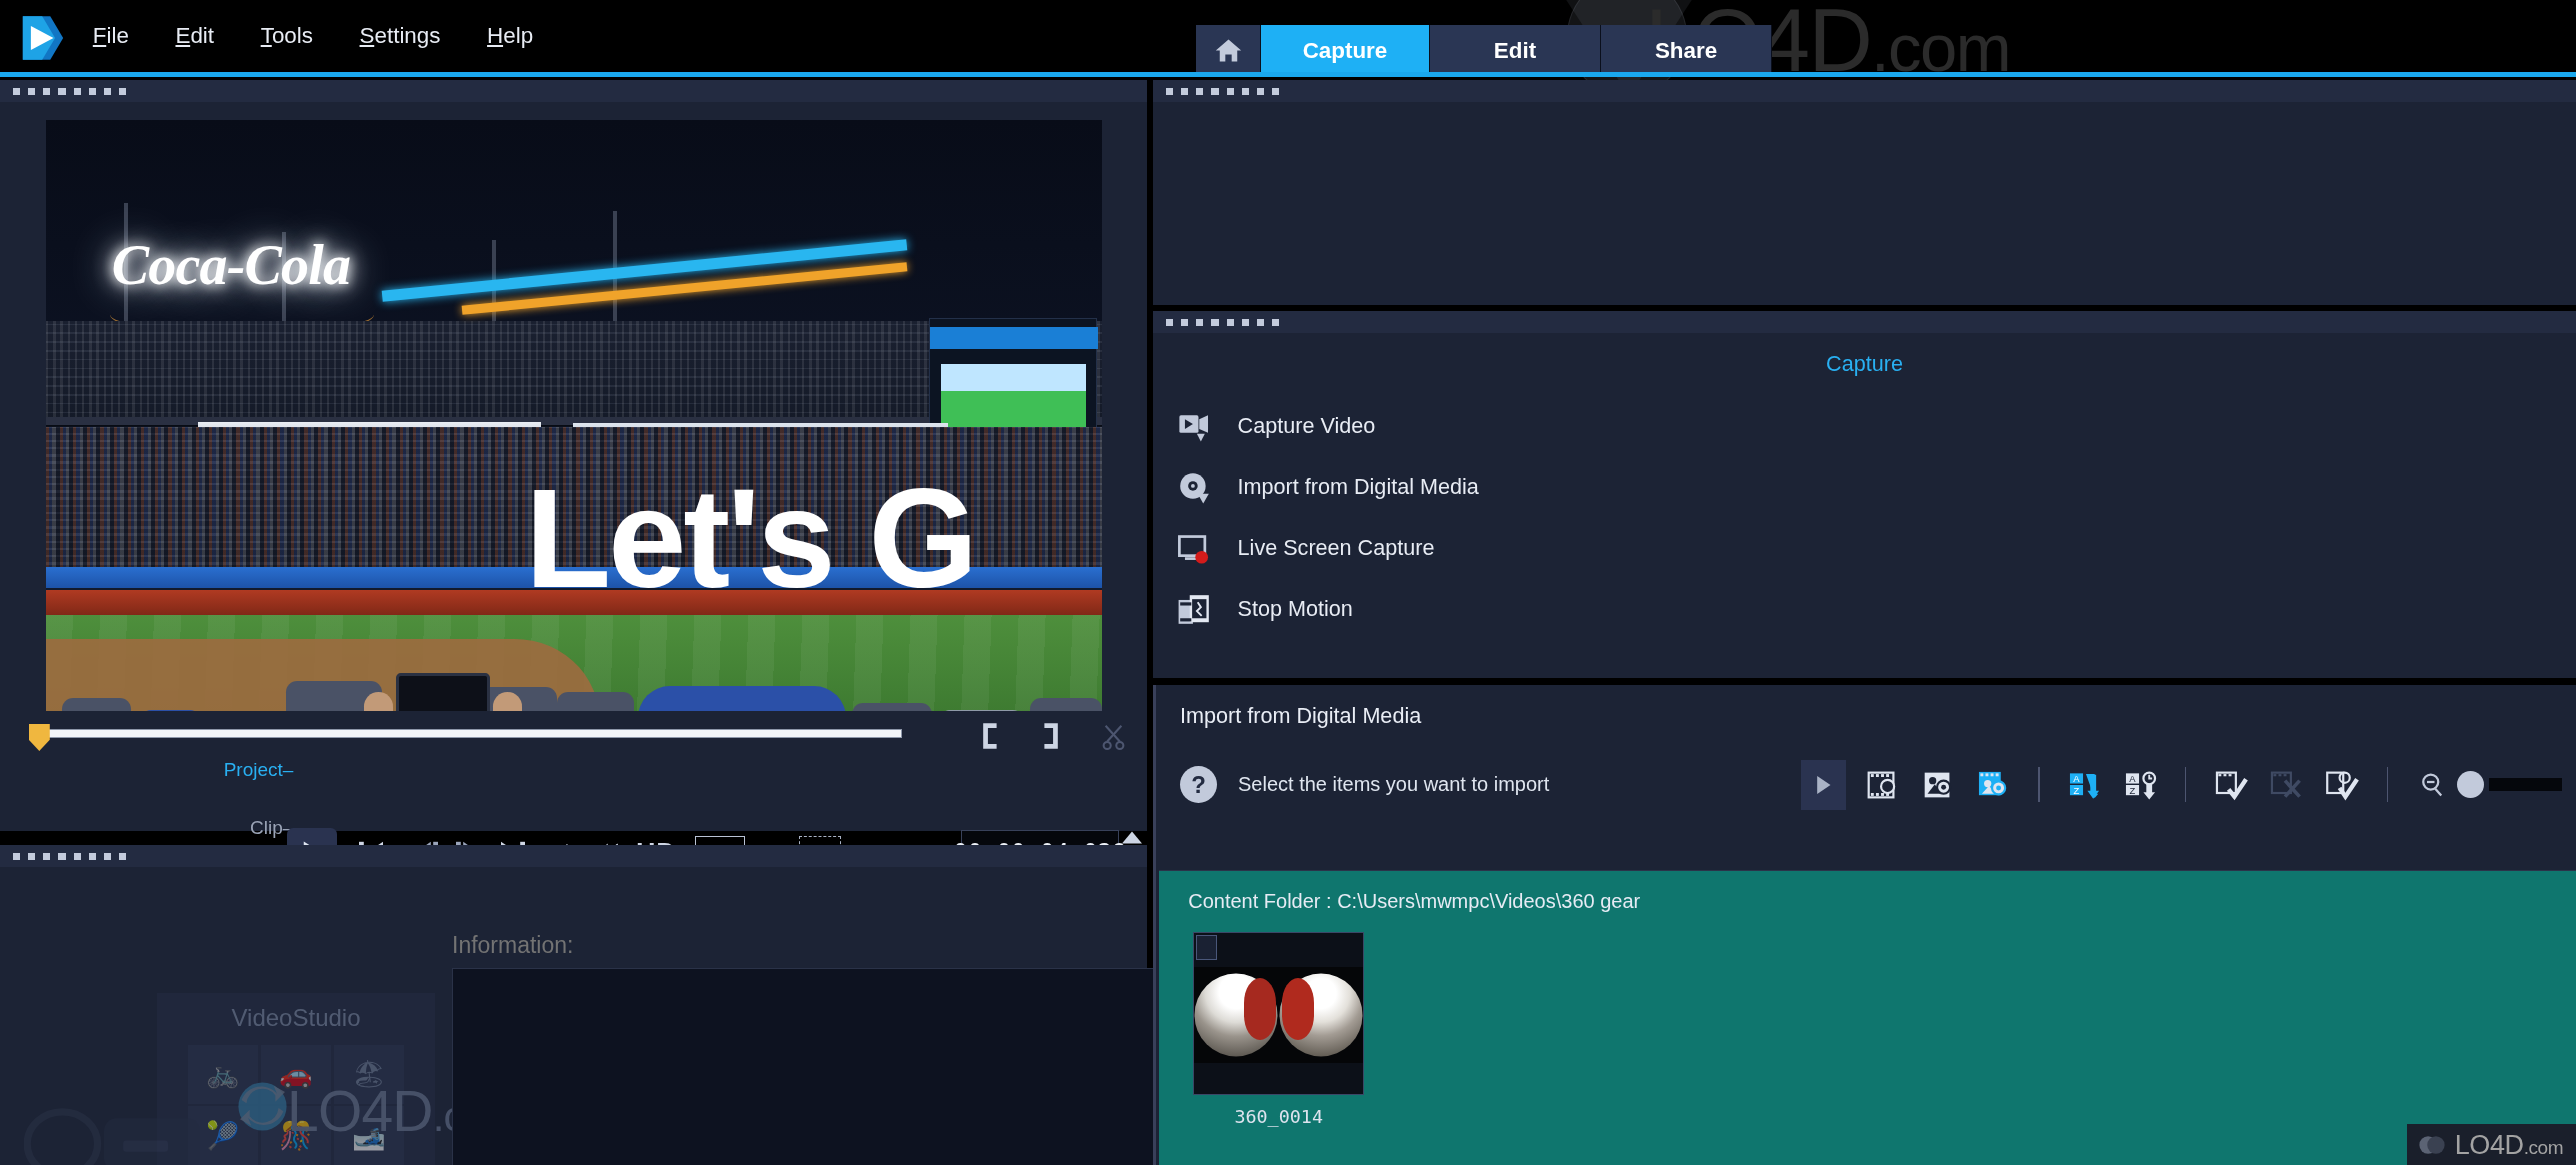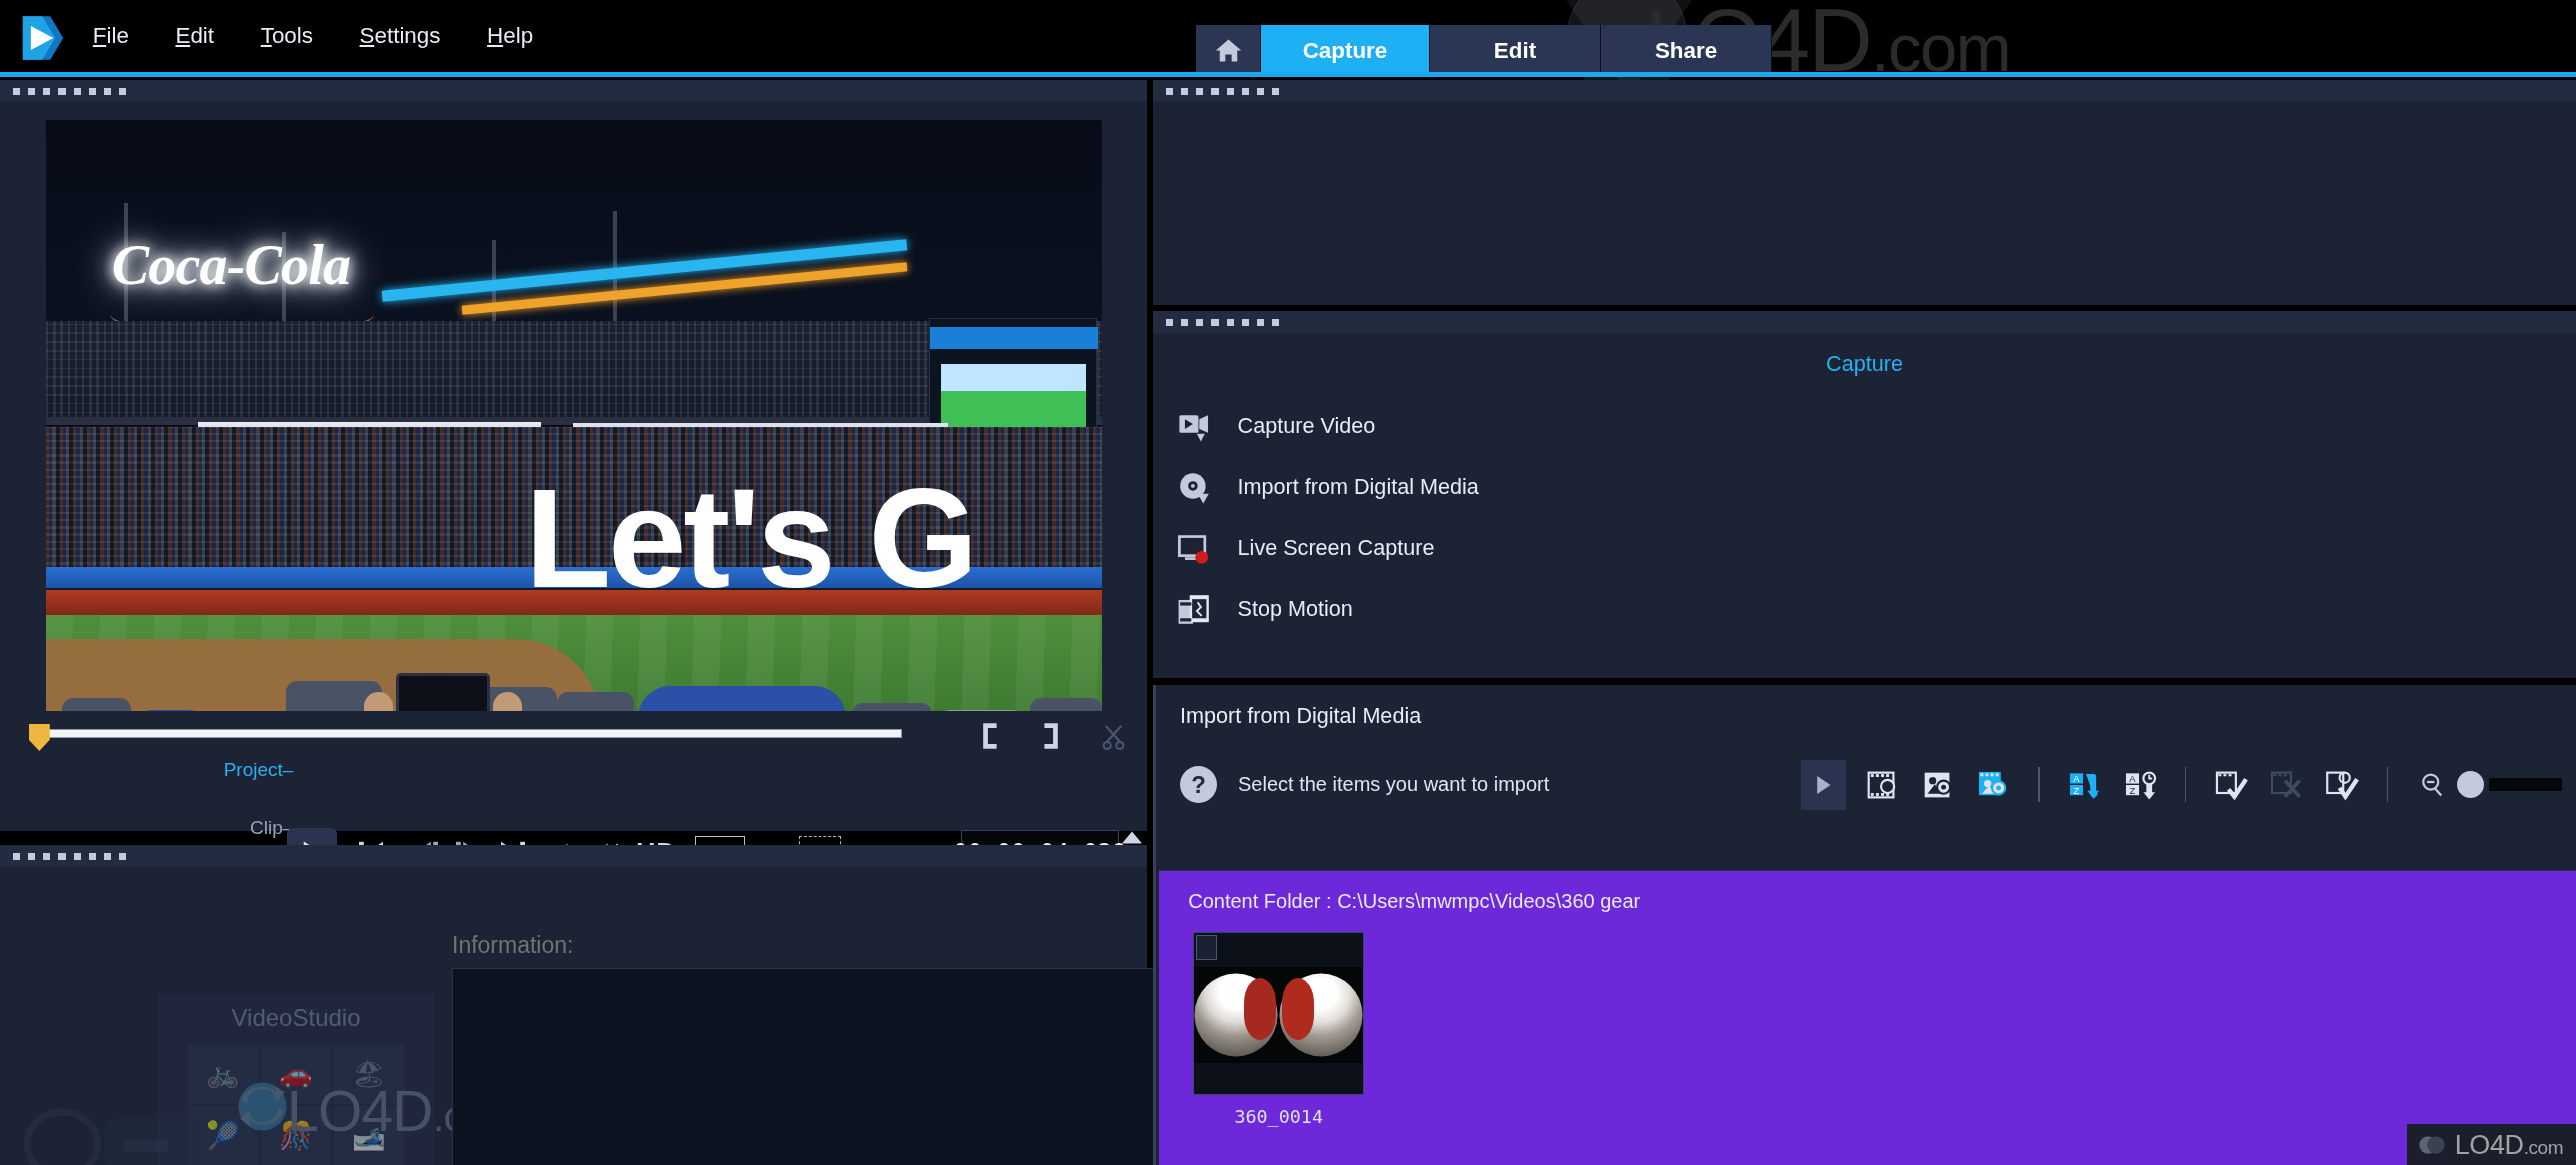--- a/index.html
+++ b/index.html
@@ -332,21 +332,21 @@
   }
   .tool { width:38px; height:35px; display:flex; align-items:center; justify-content:center; }
   .tool.play-bg { width:45px; height:50px; background:#2a3350; }
   .sep { width:1.6px; height:35px; background:#4d5570; margin:0 8px; }
   .zslider { display:flex; align-items:center; gap:4.8px; }
   .zknob { width:27px; height:27px; border-radius:50%; background:#c2cadb; }
   .ztrack { width:73px; height:12.8px; background:#05070c; }
 
   .content-area {
     position:absolute; left:3.2px; top:185px; right:0; bottom:0;
-    background:#6d28d9; border-top:0.8px solid #2b3349;
+    background:#0f766e; border-top:0.8px solid #2b3349;
   }
   .content-folder {
     color:#e6ebf4; font-size:20px; padding:19px 0 0 29px;
   }
   .thumbs { display:flex; gap:32px; padding:19px 0 0 34px; }
   .thumb-wrap { width:171px; }
   .thumb {
     position:relative; width:171px; height:163px; background:#0c1018;
     border:0.8px solid #3b4766;
   }

